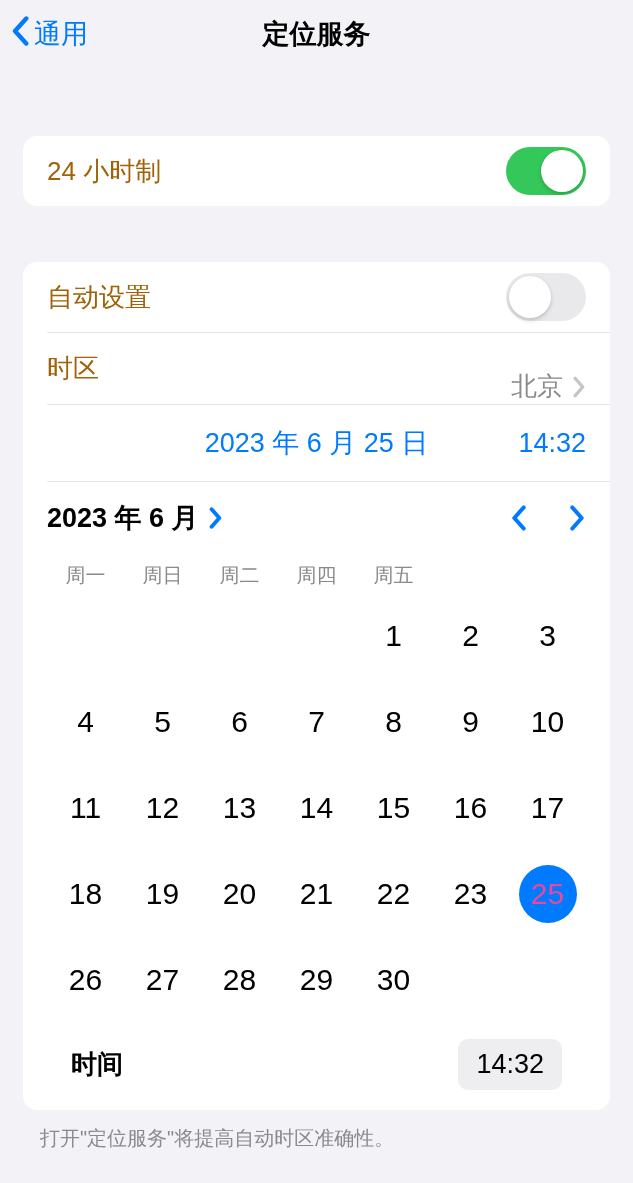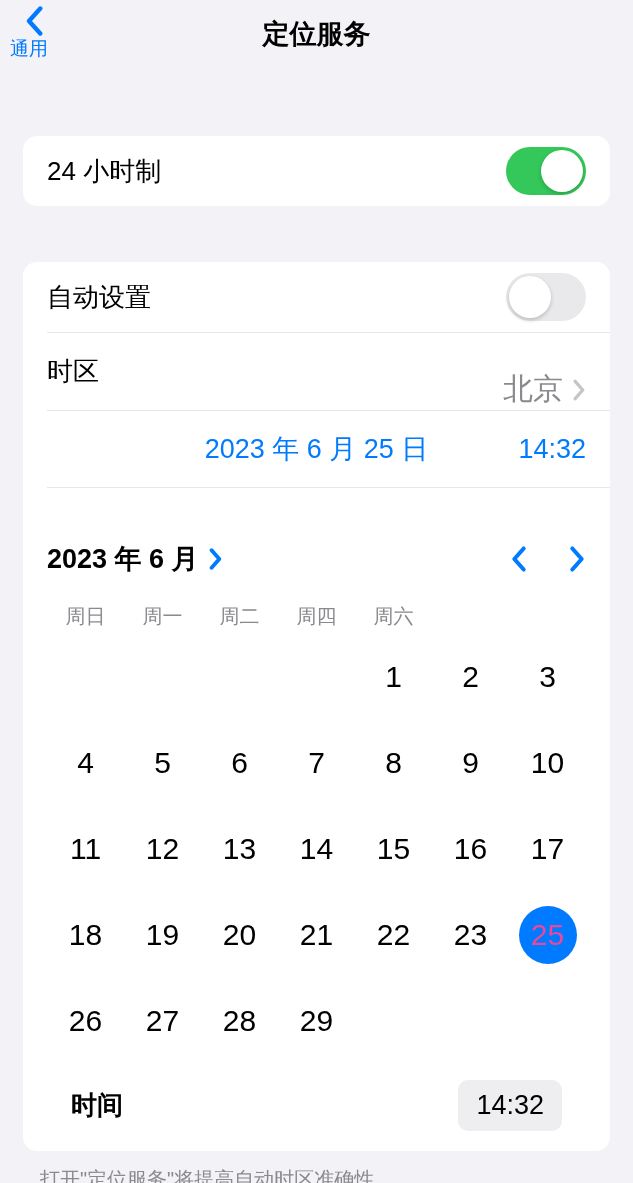--- a/index.html
+++ b/index.html
@@ -17,25 +17,24 @@
     }
     .header {
       display: flex;
       align-items: center;
       padding: 12px 10px;
       height: 68px;
       position: relative;
     }
     .back-button {
       display: flex;
-      align-items: flex-end;
+      align-items: flex-start;
       color: #007aff;
-      font-size: 19px;
-      cursor: pointer;
-      flex-direction: column;
+      font-size: 27px;
+      cursor: pointer;
     }
     .back-chevron {
       margin-right: 4px;
       display: flex;
       align-items: center;
     }
     .header-title {
       position: absolute;
       left: 50%;
       transform: translateX(-50%);
@@ -57,21 +56,21 @@
     }
     .row {
       display: flex;
       align-items: center;
       justify-content: space-between;
       padding: 0 24px;
       min-height: 70px;
     }
     .row-label {
       font-size: 26px;
-      color: #000000;
+      color: #a16207;
     }
     .row-divider {
       height: 1px;
       background: #e5e5ea;
       margin-left: 24px;
     }
     .toggle {
       width: 80px;
       height: 48px;
       border-radius: 24px;
@@ -94,21 +93,21 @@
       top: 3px;
       box-shadow: 0 2px 4px rgba(0,0,0,0.2);
     }
     .toggle.on .toggle-knob {
       right: 3px;
     }
     .toggle.off .toggle-knob {
       left: 3px;
     }
     .row-value {
-      font-size: 30px;
+      font-size: 26px;
       color: #8a8a8e;
       display: flex;
       align-items: center;
       margin-top: 36px;
     }
     .chevron-right {
       margin-left: 10px;
       display: flex;
       align-items: center;
     }
@@ -133,21 +132,20 @@
       font-weight: 400;
     }
     .calendar {
       padding: 18px 24px 20px 24px;
     }
     .calendar-header {
       display: flex;
       align-items: center;
       justify-content: space-between;
       margin-bottom: 18px;
-      margin-top: 35px;
     }
     .month-selector {
       display: flex;
       align-items: center;
       font-size: 27px;
       font-weight: 600;
       color: #000;
       cursor: pointer;
     }
     .month-selector-chevron {
@@ -311,25 +309,25 @@
         </div>
         <div class="nav-btn">
           <svg width="18" height="28" viewBox="0 0 14 24" fill="none">
             <path d="M3 3 L11 12 L3 21" stroke="#007aff" stroke-width="3.5" stroke-linecap="round" stroke-linejoin="round"></path>
           </svg>
         </div>
       </div>
     </div>
 
     <div class="weekdays" id="weekdays">
+        <div class="weekday">周一</div>
         <div class="weekday">周日</div>
-        <div class="weekday">周一</div>
         <div class="weekday">周二</div>
         <div class="weekday">周四</div>
-        <div class="weekday">周六</div>
+        <div class="weekday">周五</div>
       </div>
 
     <div class="days-grid" id="days-grid">
         <div class="day-cell empty"></div>
         <div class="day-cell empty"></div>
         <div class="day-cell empty"></div>
         <div class="day-cell empty"></div>
         <div class="day-cell">
           <span>1</span>
         </div>
@@ -407,20 +405,23 @@
         </div>
         <div class="day-cell">
           <span>27</span>
         </div>
         <div class="day-cell">
           <span>28</span>
         </div>
         <div class="day-cell">
           <span>29</span>
         </div>
+        <div class="day-cell">
+          <span>30</span>
+        </div>
       </div>
 
     <div class="time-row">
       <div class="time-label">时间</div>
       <div class="time-value-pill">14:32</div>
     </div>
   </div>
 </div>
 
 <div class="footer-note">打开"定位服务"将提高自动时区准确性。</div>

